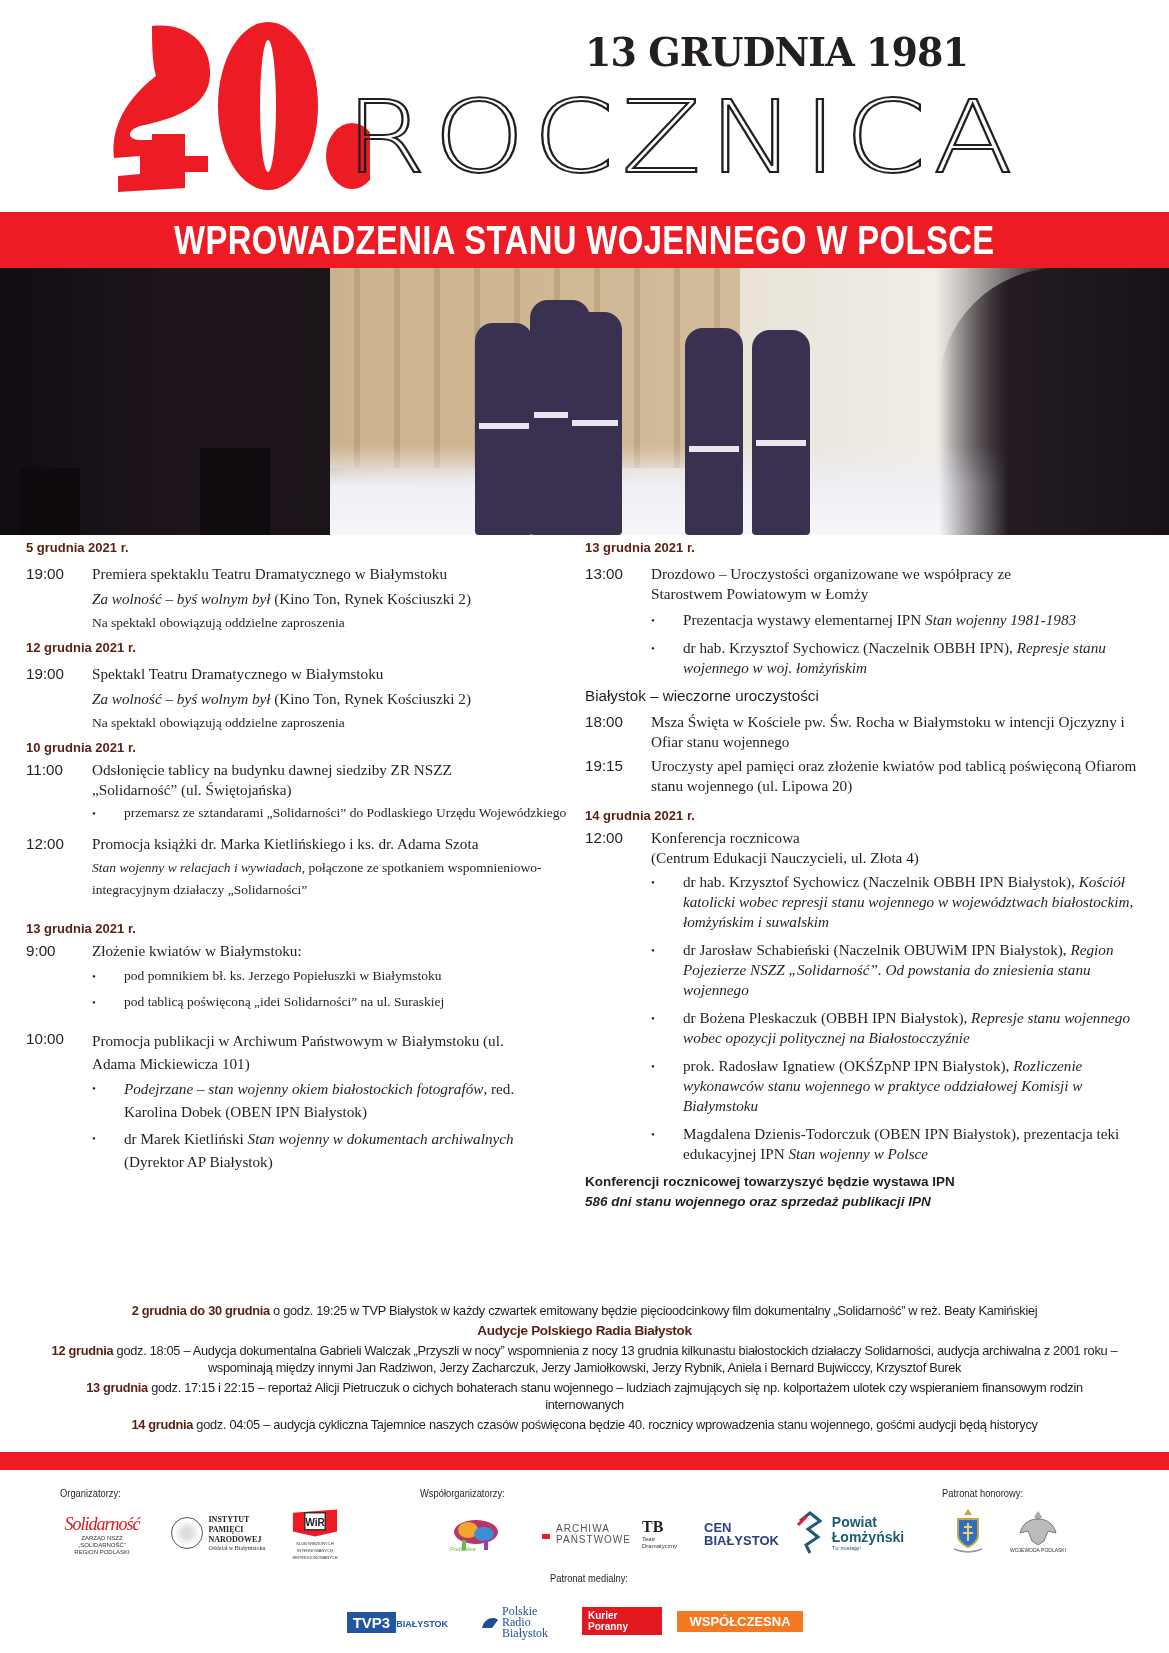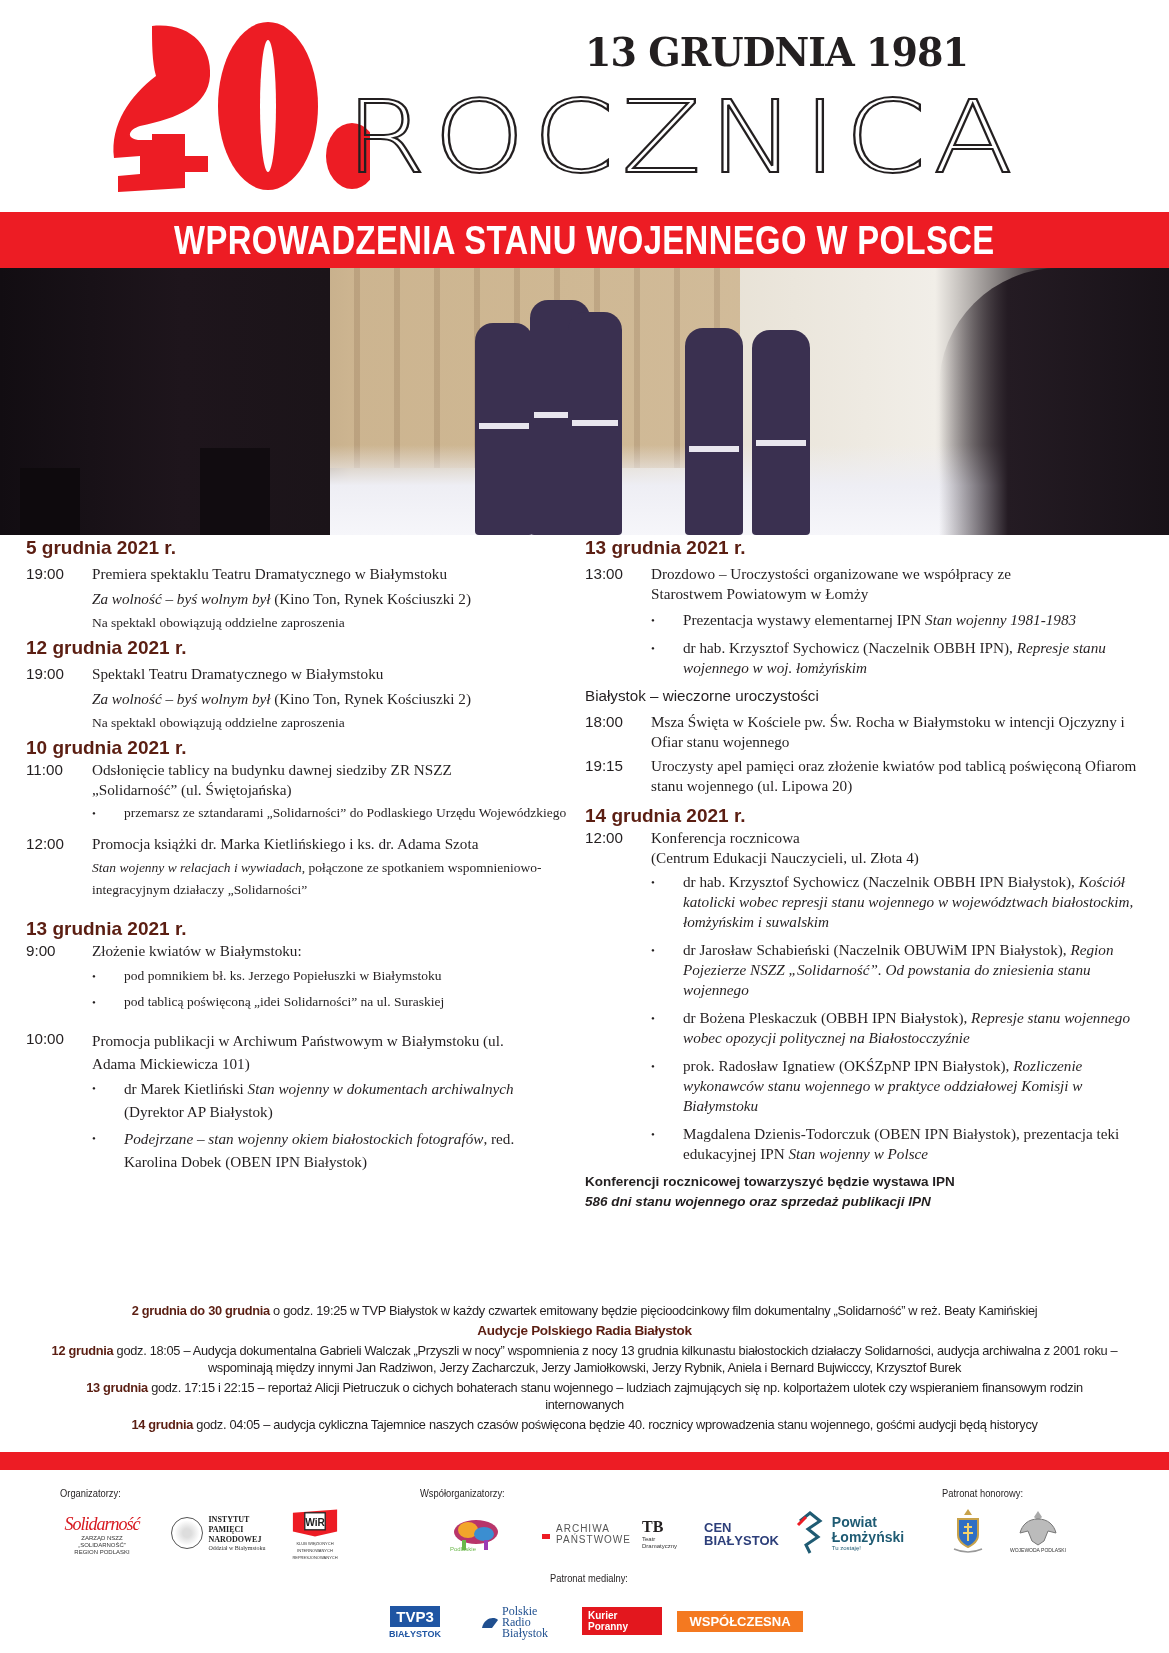--- a/index.html
+++ b/index.html
@@ -24,21 +24,21 @@
   .dark-l { position: absolute; left: 0; top: 0; width: 330px; height: 267px; background: linear-gradient(90deg, #120d12 0%, #1e151c 55%, #1b1419 100%); }
   .dark-l2 { position: absolute; left: 20px; top: 200px; width: 60px; height: 67px; background: #0e0a0d; }
   .dark-l3 { position: absolute; left: 200px; top: 180px; width: 70px; height: 87px; background: #110c10; }
   .dark-r { position: absolute; right: 0; top: 0; width: 230px; height: 267px; background: linear-gradient(270deg, #181218 0%, #241b23 70%, rgba(36,27,35,0) 100%); border-radius: 120px 0 0 0; }
   .bldg { position: absolute; left: 320px; top: 0; width: 420px; height: 200px; background: repeating-linear-gradient(90deg, #cdb48e 0px, #cdb48e 34px, #b99e7a 34px, #b99e7a 40px); opacity: 0.85; }
 
   
   .col { position: absolute; font-family: "Liberation Sans", sans-serif; font-size: 15.2px; line-height: 20px; color: #231f20; }
   .col-l { left: 26px; top: 538px; width: 545px; }
   .col-r { left: 585px; top: 538px; width: 570px; }
-  .day { color: #5b1e12; font-weight: bold; font-size: 19px; margin-bottom: 6px; }
+  .day { color: #5b1e12; font-weight: bold; font-size: 13px; margin-bottom: 6px; }
   .ev { display: flex; margin-bottom: 4px; }
   .time { width: 66px; flex: none; }
   .body { flex: 1; font-family: Liberation Serif, serif; }
   .small { font-size: 13.5px; line-height: 22px; }
   .it { font-style: italic; }
   ul.b { list-style: none; margin: 2px 0 4px 0; }
   ul.b li { position: relative; padding-left: 32px; margin-bottom: 4px; }
   ul.b li::before { content: "•"; position: absolute; left: 0; top: 0; font-size: 11px; }
   .sub-head { margin: 2px 0 6px 0; }
   .bold-note { font-weight: bold; font-size: 13.5px; line-height: 20px; }
@@ -161,22 +161,22 @@
         <li>pod pomnikiem bł. ks. Jerzego Popiełuszki w Białymstoku</li>
         <li>pod tablicą poświęconą „idei Solidarności” na ul. Suraskiej</li>
       </ul>
     </div>
   </div>
   <div class="ev" style="margin-top:12px">
     <div class="time">10:00</div>
     <div class="body">
       <div style="width:430px;line-height:23px">Promocja publikacji w Archiwum Państwowym w Białymstoku (ul. Adama Mickiewicza 101)</div>
       <ul class="b" style="line-height:23px">
+        <li><span class="it">Podejrzane – stan wojenny okiem białostockich fotografów</span><span>, red. Karolina Dobek (OBEN IPN Białystok)</span></li>
         <li><span>dr Marek Kietliński </span><span class="it">Stan wojenny w dokumentach archiwalnych</span><span> (Dyrektor AP Białystok)</span></li>
-        <li><span class="it">Podejrzane – stan wojenny okiem białostockich fotografów</span><span>, red. Karolina Dobek (OBEN IPN Białystok)</span></li>
       </ul>
     </div>
   </div>
 </div>
 
 <div class="col col-r">
   <div class="day">13 grudnia 2021 r.</div>
   <div class="ev">
     <div class="time">13:00</div>
     <div class="body">
@@ -311,21 +311,21 @@
 <div class="logo" style="left:1008px;top:1504px;width:60px;height:52px;flex-direction:column;">
   <svg width="40" height="40" viewBox="0 0 40 40">
     <path d="M20 4 L24 10 L20 14 L16 10 Z" fill="#aaa"></path>
     <path d="M20 12 C10 12 4 18 2 26 L10 24 L14 34 L20 38 L26 34 L30 24 L38 26 C36 18 30 12 20 12 Z" fill="#bbb" stroke="#777" stroke-width="1"></path>
   </svg>
   <span class="tiny" style="font-size:5px">WOJEWODA PODLASKI</span>
 </div>
 
 <div class="ft-label" style="left:550px;top:1572px;">Patronat medialny:</div>
 
-<div class="logo" style="left:382px;top:1600px;width:66px;height:45px;flex-direction:column;">
+<div class="logo" style="left:382px;top:1600px;width:66px;height:45px;flex-direction:row;justify-content:flex-end;">
   <span class="tvp">TVP3</span>
   <span style="color:#1f55a3;font-weight:bold;font-size:9px;margin-top:2px">BIAŁYSTOK</span>
 </div>
 
 <div class="logo" style="left:478px;top:1600px;width:72px;height:44px;gap:2px;">
   <svg width="20" height="16" viewBox="0 0 20 16">
       <path d="M2 14 C4 4 14 2 18 6 L12 14 Z" fill="#1f4f8f"></path>
     </svg>
   <div class="prb">
     <div>Polskie</div>

